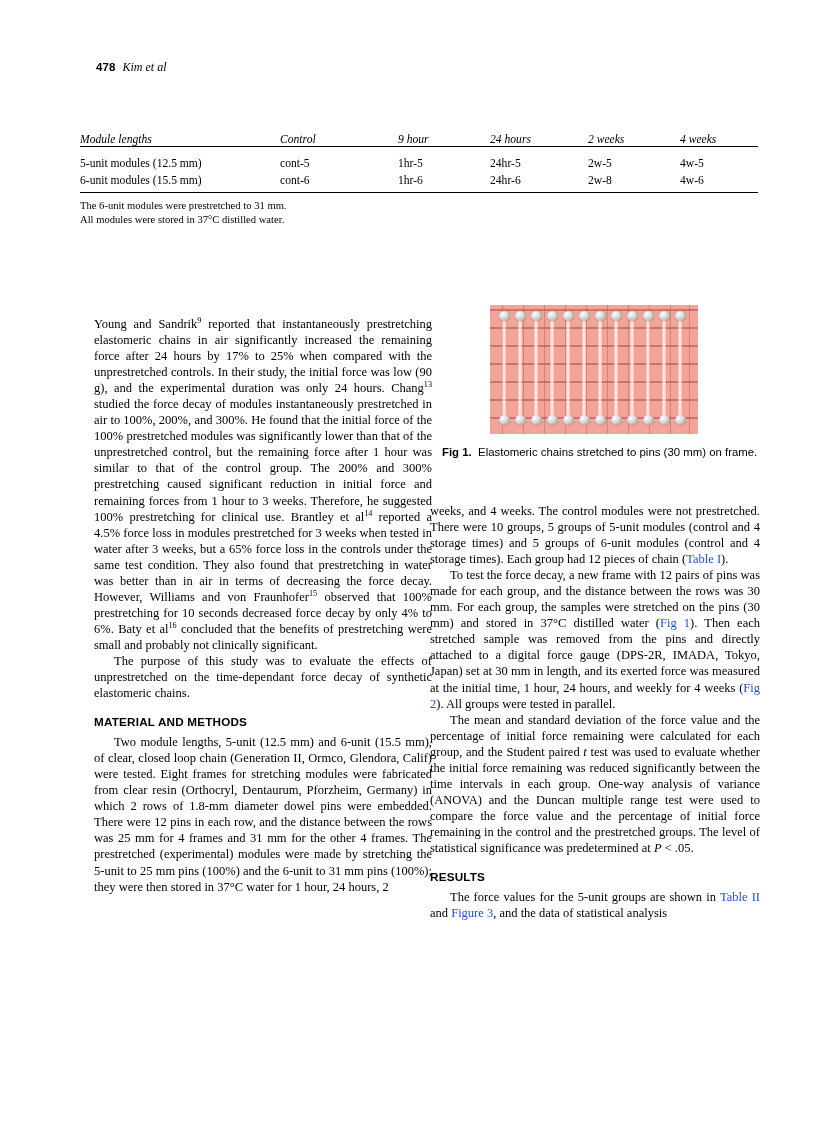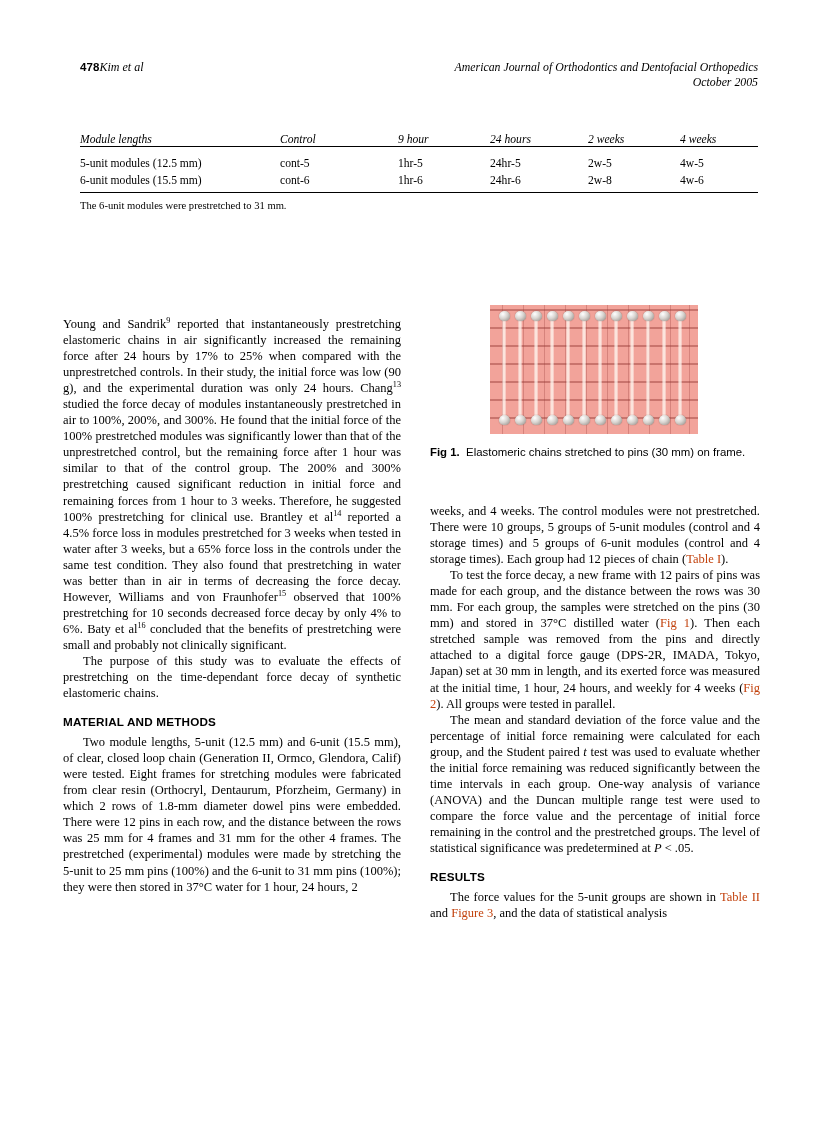--- a/index.html
+++ b/index.html
@@ -35,24 +35,26 @@
   .runhead-left {
     position: absolute;
     left: 0; top: 0;
     font-size: 11.5px;
   }
   .runhead-left .pageno {
     font-family: "Liberation Sans", sans-serif;
     font-weight: bold;
     font-size: 11.5px;
     letter-spacing: 0.1px;
+    margin-left: 16px;
   }
   .runhead-left .authors {
     font-style: italic;
     font-size: 12px;
+    margin-left: 7px;
     text-align: center;
   }
   .runhead-right {
     position: absolute;
     right: 0; top: 0;
     text-align: right;
     font-style: italic;
     font-size: 11.8px;
     line-height: 15px;
   }
@@ -120,21 +122,21 @@
   .footnotes {
     margin-top: 6px;
     font-size: 10.6px;
     line-height: 13.5px;
   }
   .footnotes div { white-space: nowrap; }
 
   
   .col-left {
     position: absolute;
-    left: 63px;
+    left: 94px;
     top: 316px;
     width: 338px;
   }
   .col-right {
     position: absolute;
     left: 430px;
     top: 503px;
     width: 330px;
   }
   p.body {
@@ -148,21 +150,21 @@
   p.body + p.body { text-indent: 20px; }
   p.body.indent { text-indent: 20px; }
   p.body sup { font-size: 8.2px; vertical-align: super; line-height: 0; }
   .sect-head {
     font-family: "Liberation Sans", sans-serif;
     font-weight: bold;
     font-size: 11.7px;
     margin: 14px 0 6px 0;
     letter-spacing: 0.2px;
   }
-  .xref { color: #c2410c; }
+  .xref { color: #1d4ed8; }
   .ital { font-style: italic; }
 
   
   .figure-block {
     position: absolute;
     left: 490px;
     top: 305px;
     width: 270px;
   }
   .fig-img {
@@ -205,36 +207,32 @@
     background: radial-gradient(circle at 35% 30%, #ffffff 0%, #d8d4d0 45%, #8d8781 100%);
     box-shadow: 0 0 1px rgba(60,40,38,0.6);
   }
   .fig-caption {
     width: 330px;
     margin-top: 11px;
     font-family: "Liberation Sans", sans-serif;
     font-size: 11.4px;
     line-height: 14.6px;
   }
-  .fig-caption .fig-label { font-weight: bold; }
+  .fig-caption .fig-label { font-weight: bold; margin-left: 12px; }
   .fig-caption .fig-text { }
   .figure-block .fig-caption { position: relative; left: -60px; }
 </style>
 </head>
 <body>
 
 <div class="page">
 
   <div class="runhead">
     <div class="runhead-left">
       <span class="pageno">478</span><span class="authors">Kim et al</span>
-    </div>
-    <div class="runhead-right">
-      <div>American Journal of Orthodontics and Dentofacial Orthopedics</div>
-      <div>October 2005</div>
     </div>
   </div>
 
   <div class="table-block">
 
 
     <table class="grouping">
       <colgroup>
         <col class="col-mod">
           <col class="col-ctrl">
@@ -266,27 +264,28 @@
           <td>1hr-6</td>
           <td>24hr-6</td>
           <td>2w-8</td>
           <td>4w-6</td>
         </tr>
       </tbody>
     </table>
 
     <div class="footnotes">
       <div>The 6-unit modules were prestretched to 31 mm.</div>
+      <div>All modules were stored in 37°C distilled water.</div>
     </div>
   </div>
 
   <div class="col-left">
     <p class="body"><span>Young and Sandrik</span><sup>9</sup><span> reported that instantaneously prestretching elastomeric chains in air significantly increased the remaining force after 24 hours by 17% to 25% when compared with the unprestretched controls. In their study, the initial force was low (90 g), and the experimental duration was only 24 hours. Chang</span><sup>13</sup><span> studied the force decay of modules instantaneously prestretched in air to 100%, 200%, and 300%. He found that the initial force of the 100% prestretched modules was significantly lower than that of the unprestretched control, but the remaining force after 1 hour was similar to that of the control group. The 200% and 300% prestretching caused significant reduction in initial force and remaining forces from 1 hour to 3 weeks. Therefore, he suggested 100% prestretching for clinical use. Brantley et al</span><sup>14</sup><span> reported a 4.5% force loss in modules prestretched for 3 weeks when tested in water after 3 weeks, but a 65% force loss in the controls under the same test condition. They also found that prestretching in water was better than in air in terms of decreasing the force decay. However, Williams and von Fraunhofer</span><sup>15</sup><span> observed that 100% prestretching for 10 seconds decreased force decay by only 4% to 6%. Baty et al</span><sup>16</sup><span> concluded that the benefits of prestretching were small and probably not clinically significant.</span></p>
 
-    <p class="body indent">The purpose of this study was to evaluate the effects of prestretching on the time-dependant force decay of synthetic elastomeric chains.</p>
+    <p class="body indent">The purpose of this study was to evaluate the effects of unprestretched on the time-dependant force decay of synthetic elastomeric chains.</p>
 
     <div class="sect-head">MATERIAL AND METHODS</div>
 
     <p class="body indent">Two module lengths, 5-unit (12.5 mm) and 6-unit (15.5 mm), of clear, closed loop chain (Generation II, Ormco, Glendora, Calif) were tested. Eight frames for stretching modules were fabricated from clear resin (Orthocryl, Dentaurum, Pforzheim, Germany) in which 2 rows of 1.8-mm diameter dowel pins were embedded. There were 12 pins in each row, and the distance between the rows was 25 mm for 4 frames and 31 mm for the other 4 frames. The prestretched (experimental) modules were made by stretching the 5-unit to 25 mm pins (100%) and the 6-unit to 31 mm pins (100%); they were then stored in 37°C water for 1 hour, 24 hours, 2</p>
   </div>
 
   <div class="figure-block">
     <div class="fig-img">
       <div class="fig-grid-h" style="top:4px"></div>
       <div class="fig-grid-h" style="top:22px"></div>

